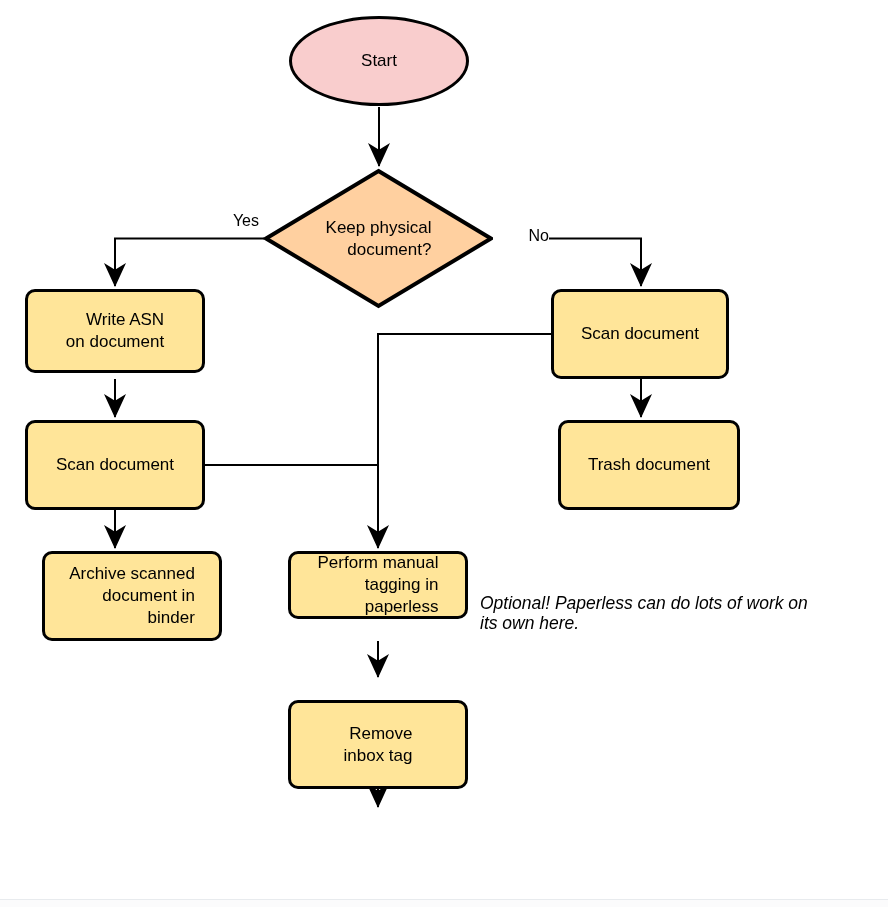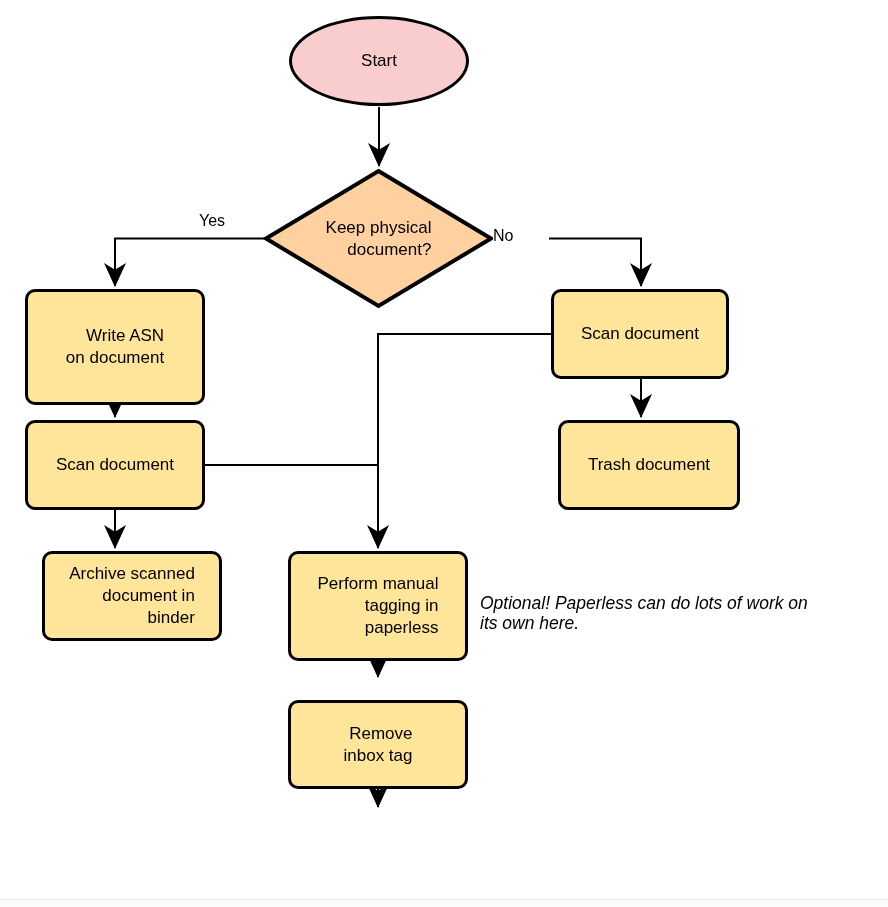--- a/index.html
+++ b/index.html
@@ -56,21 +56,21 @@
     border-radius: 50%;
   }
   .decision-label {
     background: transparent;
     border: none;
   }
   .edge-label {
     position: absolute;
     font-size: 16px;
     line-height: 20px;
-    text-align: left;
+    text-align: right;
     background: #ffffff;
   }
   .annotation {
     position: absolute;
     left: 480px;
     top: 593px;
     width: 404px;
     font-size: 17.5px;
     line-height: 20px;
     font-style: italic;
@@ -81,26 +81,26 @@
     left: 0;
     top: 899px;
     width: 888px;
     height: 8px;
     border-top: 1px solid #e8ebee;
     background: #fbfbfc;
   }
   
   #node-start      { left: 289px; top: 16px;  width: 180px; height: 90px; }
   #node-decision   { left: 264px; top: 169px; width: 229px; height: 139px; }
-  #node-write-asn  { left: 25px;  top: 289px; width: 180px; height: 116px; }
+  #node-write-asn  { left: 25px;  top: 289px; width: 180px; height: 84px; }
   #node-scan-left  { left: 25px;  top: 420px; width: 180px; height: 90px; }
   #node-archive    { left: 42px;  top: 551px; width: 180px; height: 90px; }
   #node-scan-right { left: 551px; top: 289px; width: 178px; height: 90px; }
   #node-trash      { left: 558px; top: 420px; width: 182px; height: 90px; }
-  #node-tagging    { left: 288px; top: 551px; width: 180px; height: 110px; }
+  #node-tagging    { left: 288px; top: 551px; width: 180px; height: 68px; }
   #node-remove     { left: 288px; top: 680px; width: 180px; height: 89px; margin-top: 20px; }
   #node-end        { left: 289px; top: 810px; width: 180px; height: 90px; }
   #edge-label-yes  { left: 199px; top: 211px; width: 60px; }
   #edge-label-no   { left: 493px; top: 226px; width: 56px; }
 </style>
 </head>
 <body>
 
 <div class="canvas">
 

